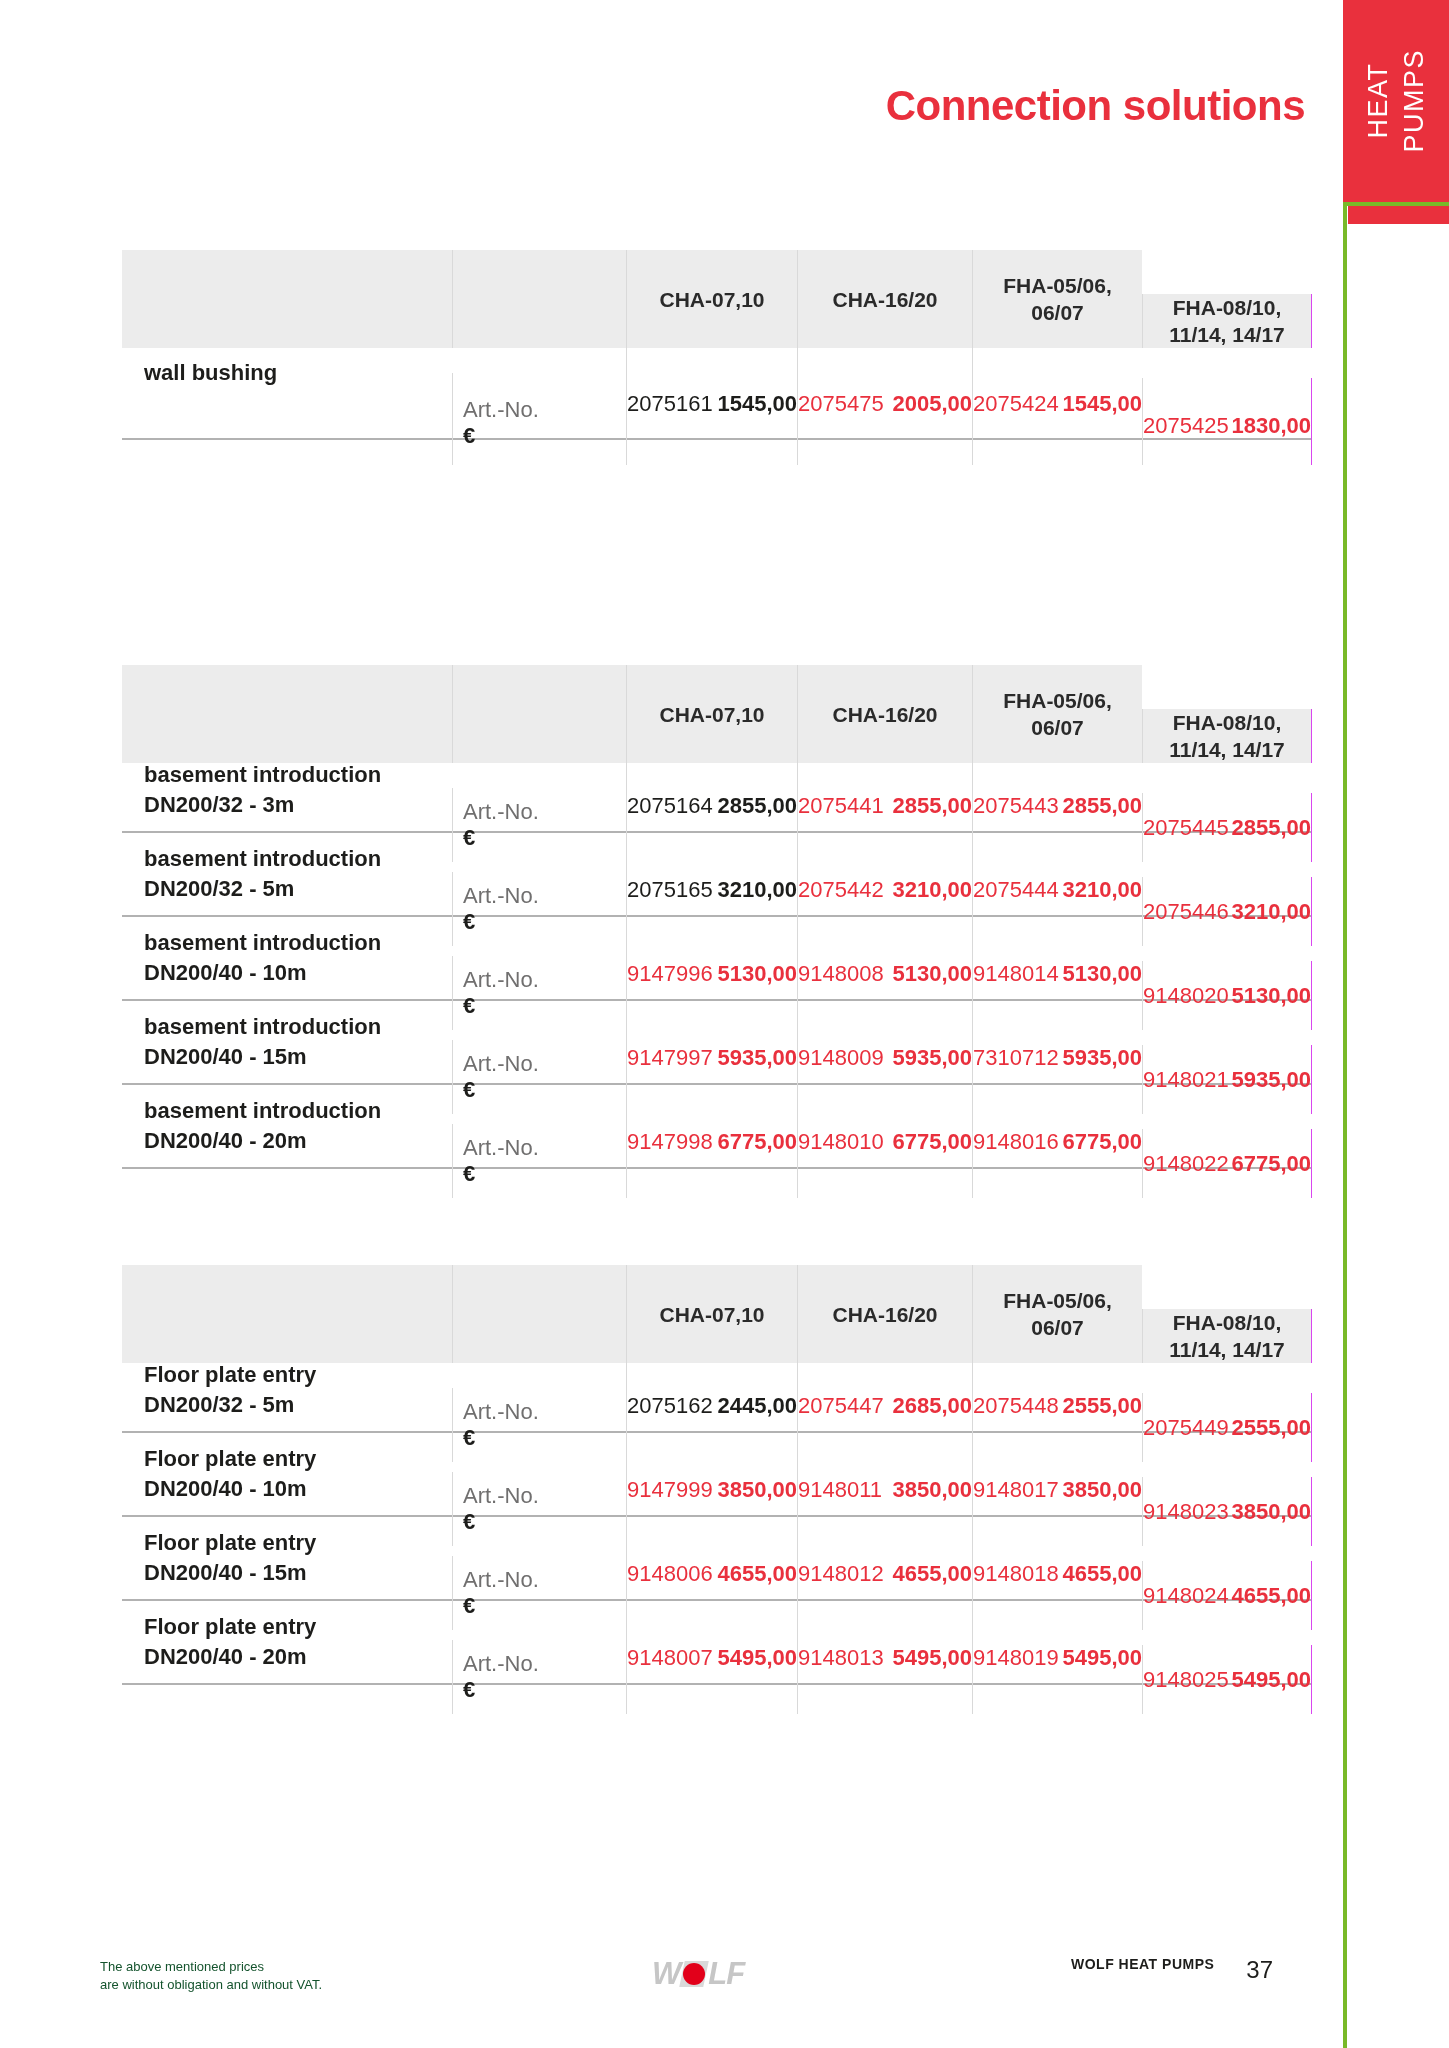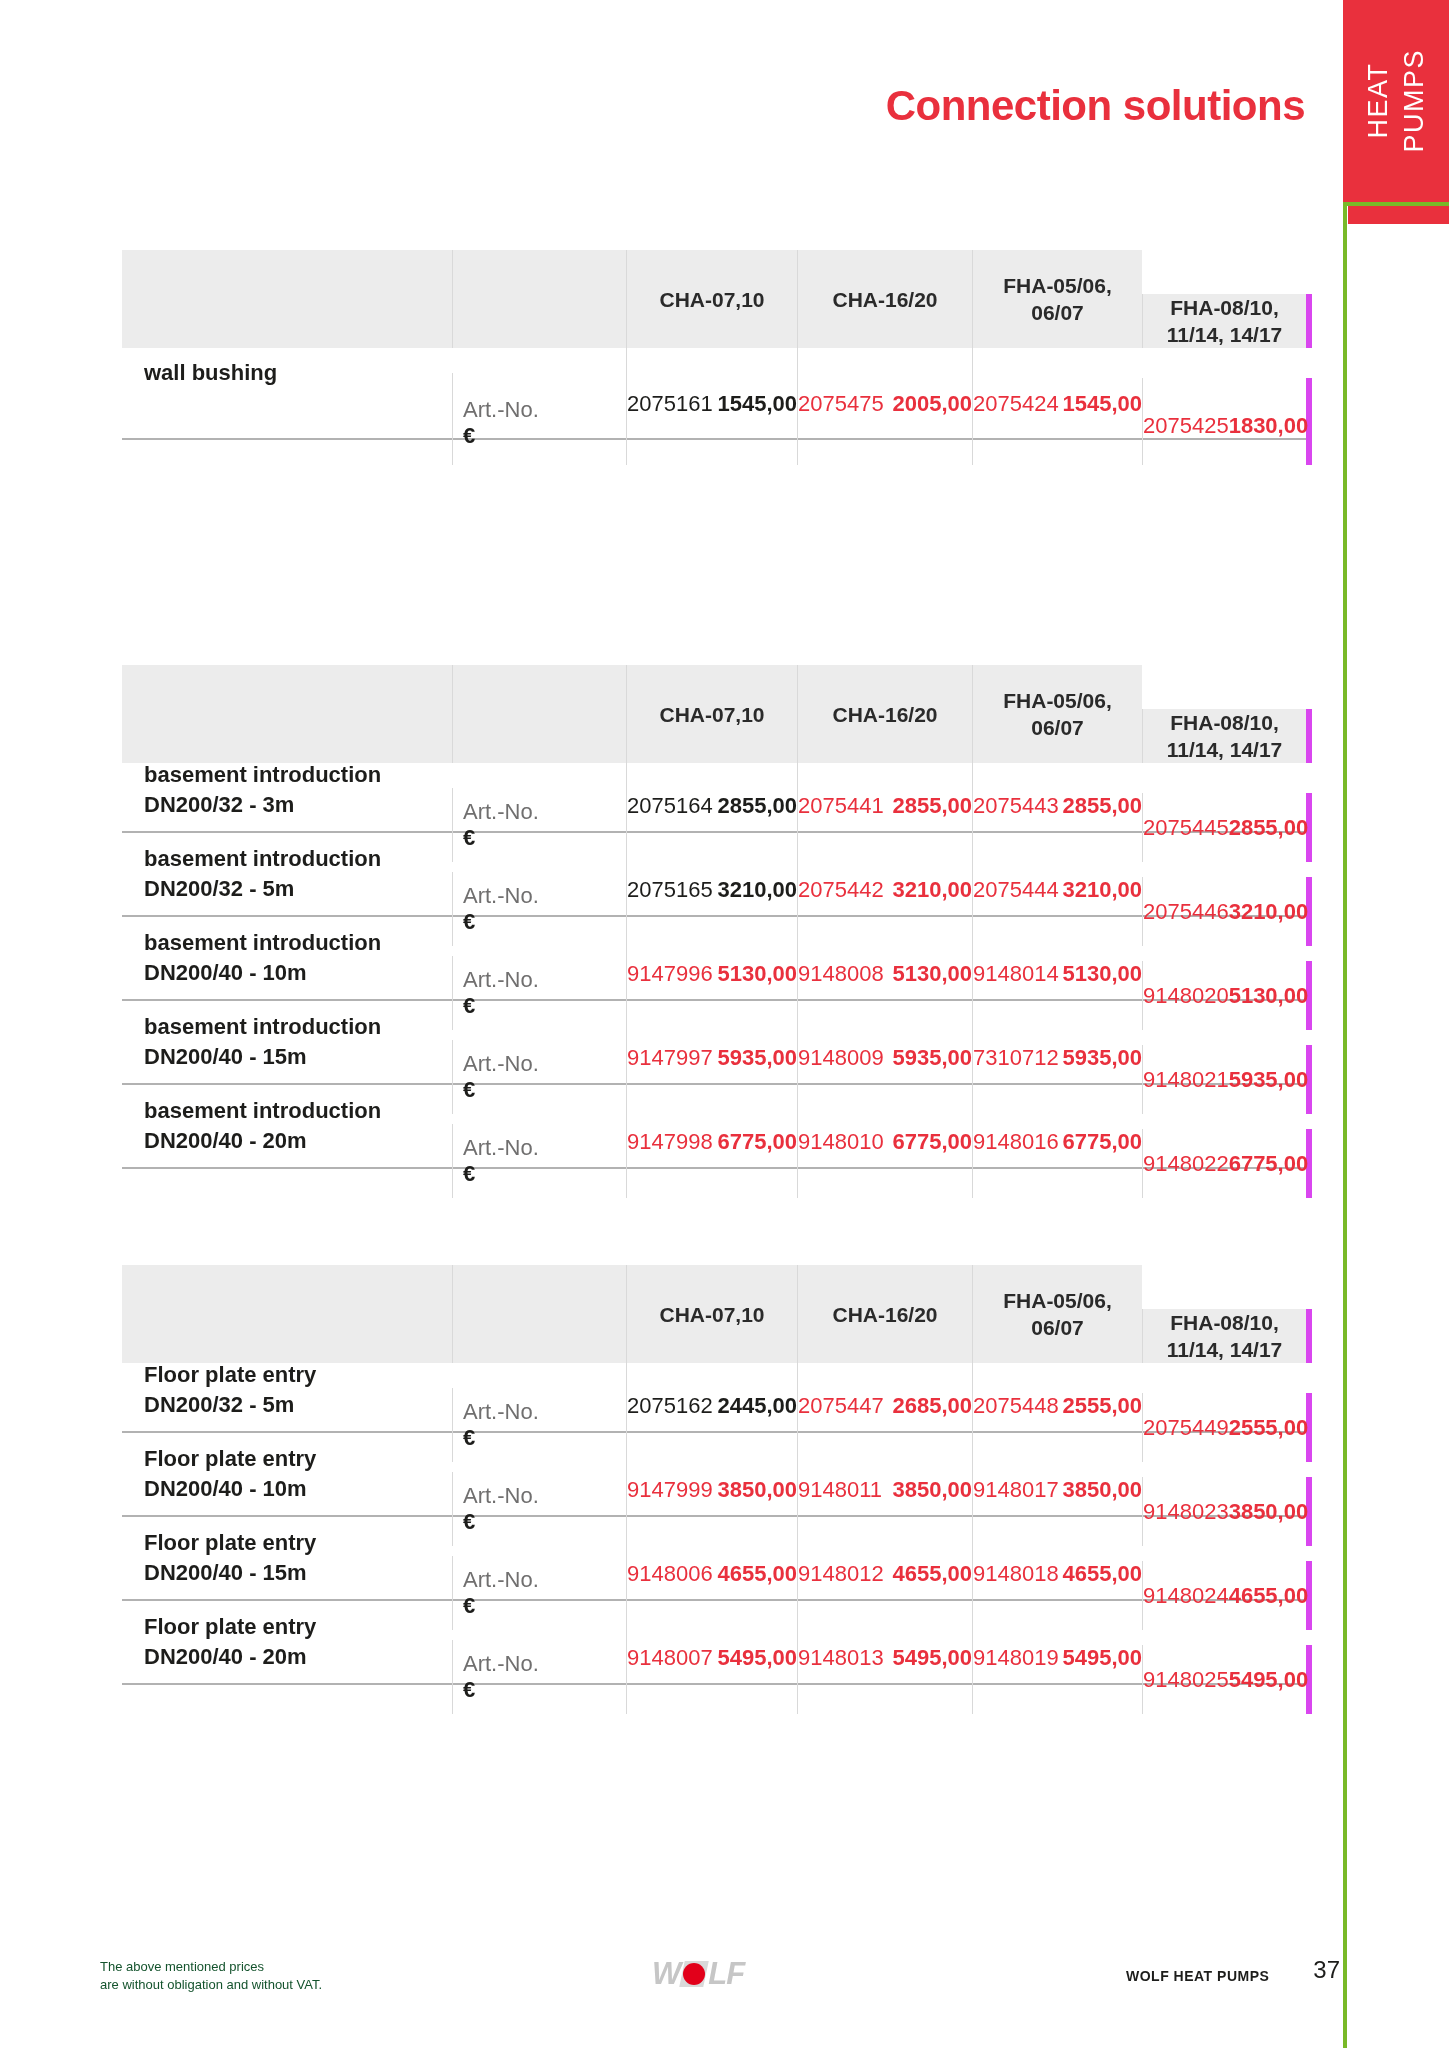--- a/index.html
+++ b/index.html
@@ -34,21 +34,21 @@
   .thead{height:83px;border-bottom:1px solid #c6c6c6;}
   .hcell{
     background:#ececec;display:flex;align-items:center;justify-content:center;
     font-weight:700;font-size:21px;color:#2a2a2a;text-align:center;
     white-space:pre-line;line-height:27px;
   }
   .trow{height:82px;border-bottom:2px solid #b2b2b2;background:#ffffff;}
   .trow.tall{height:104px;}
   .cell{box-sizing:border-box;}
   .vline{border-left:1px solid #d9d9d9;}
-  .rline{border-right:6px solid #d946ef;margin-top:44px;}
+  .rline{border-right:1px solid #d946ef;margin-top:44px;}
   .name-cell{padding:11px 6px 0 22px;}
   .trow.tall .name-cell{padding-top:24px;}
   .pname{font-weight:700;font-size:22px;line-height:30px;color:#1d1d1b;}
   .label-cell{
     display:flex;flex-direction:column;justify-content:space-between;
     padding:11px 4px 11px 10px;
     margin-top:39px;
   }
   .trow.tall .label-cell{padding:24px 4px 16px 10px;}
   .artlabel{color:#706f6f;font-size:22px;font-weight:400;}
@@ -73,21 +73,21 @@
   .logo-dot-wrap{position:relative;width:26px;height:26px;margin:0 1px;}
   .logo-dot-bg{
     position:absolute;left:1px;top:0;width:24px;height:26px;background:#d9d9d9;
     transform:skewX(-12deg);
   }
   .logo-dot{
     position:absolute;left:2px;top:2px;width:22px;height:22px;border-radius:50%;
     background:#e2001a;
   }
   .footer-right{
-    position:absolute;left:1126px;top:1956px;display:flex;align-items:flex-end;gap:44px;
+    position:absolute;left:1071px;top:1956px;display:flex;align-items:flex-start;gap:32px;
   }
   .footer-brand{font-size:14px;font-weight:700;letter-spacing:0.5px;color:#1d1d1b;white-space:nowrap;}
   .page-num{font-size:24px;color:#1d1d1b;}
 </style>
 </head>
 <body>
 
 <div class="page-title">Connection solutions</div>
 <div class="side-tab">
   <div class="side-tab-text">HEAT

